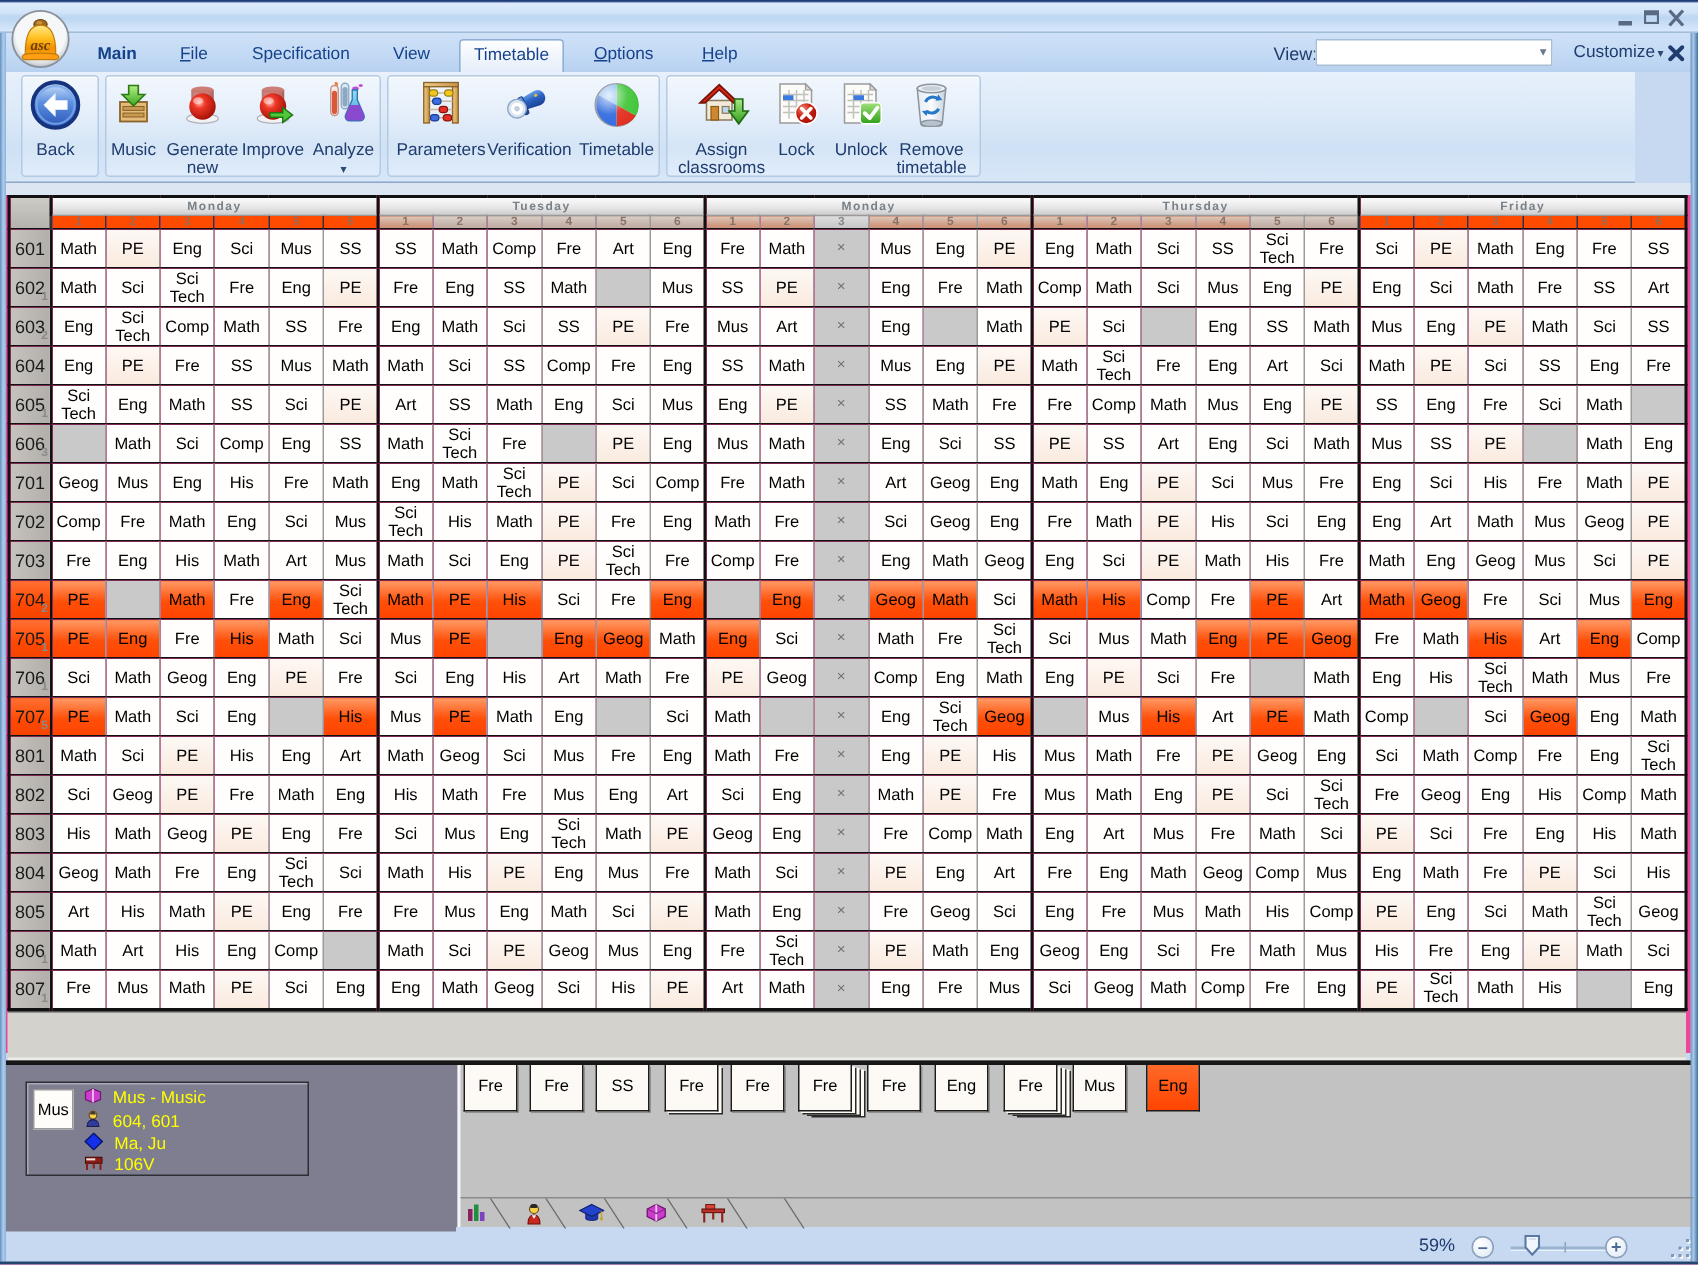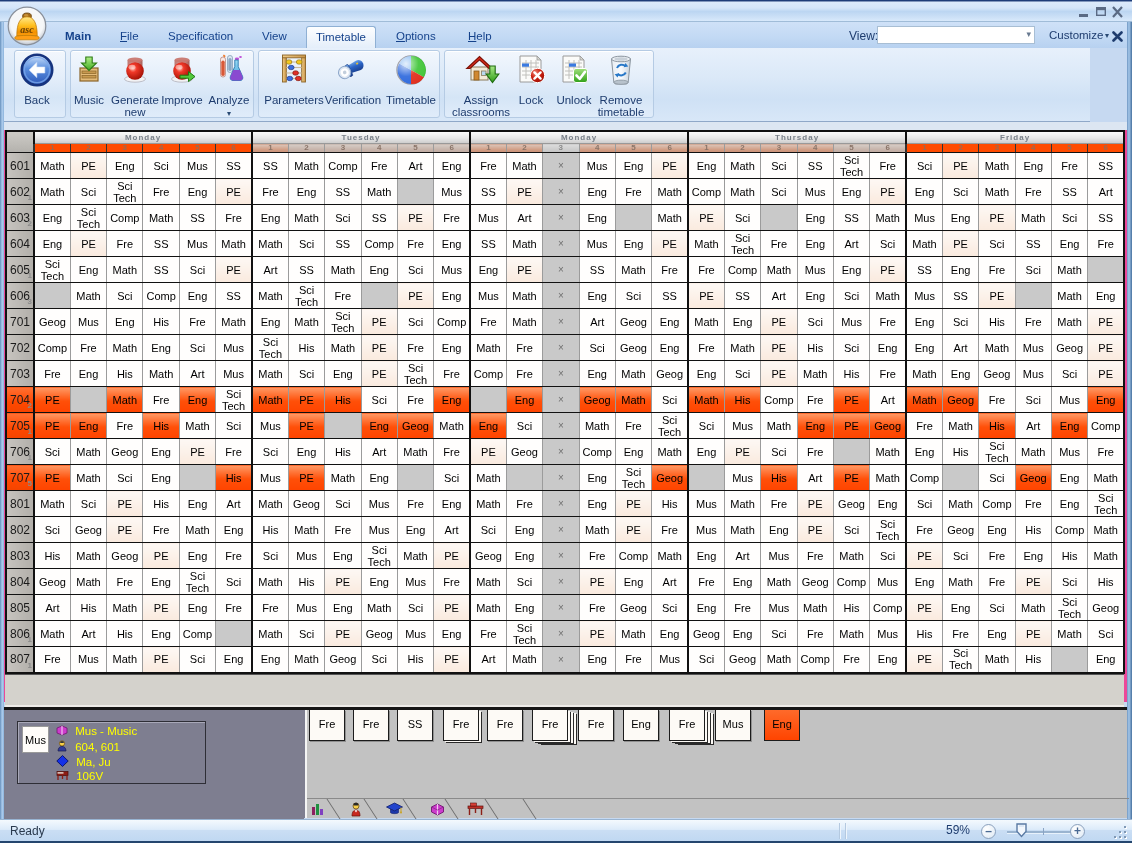--- a/index.html
+++ b/index.html
@@ -1196,25 +1196,20 @@
             </svg></div>
           <div class="bsep" style="left:26px"></div>
           <div class="bsep" style="left:63px"></div>
           <div class="bsep" style="left:102px"></div>
           <div class="bsep" style="left:144px"></div>
           <div class="bsep" style="left:184px"></div>
           <div class="bsep" style="left:222px"></div>
         </div>
       </div>
 </div>
-<div id="statusbar">
- <div id="ready">Ready</div>
- <div class="ssep" style="left:839px"></div>
- <div class="ssep" style="left:845px"></div>
-</div>
 <div id="zoomtxt">59%</div>
 <div class="zbtn" style="left:981px">–</div>
 <div id="ztrack"></div>
     <div id="zthumb"><svg width="11" height="15">
         <path d="M1 1 L10 1 L10 8.5 L5.5 13.5 L1 8.5 Z" fill="#f2f7fd" stroke="#5a7aa4" stroke-width="1.4"></path>
         <path d="M3 3 L8 3" stroke="#c8daee" stroke-width="1"></path>
       </svg></div>
     <div id="ztick"></div>
 <div class="zbtn" style="left:1070px">+</div>
 <div id="grip">

